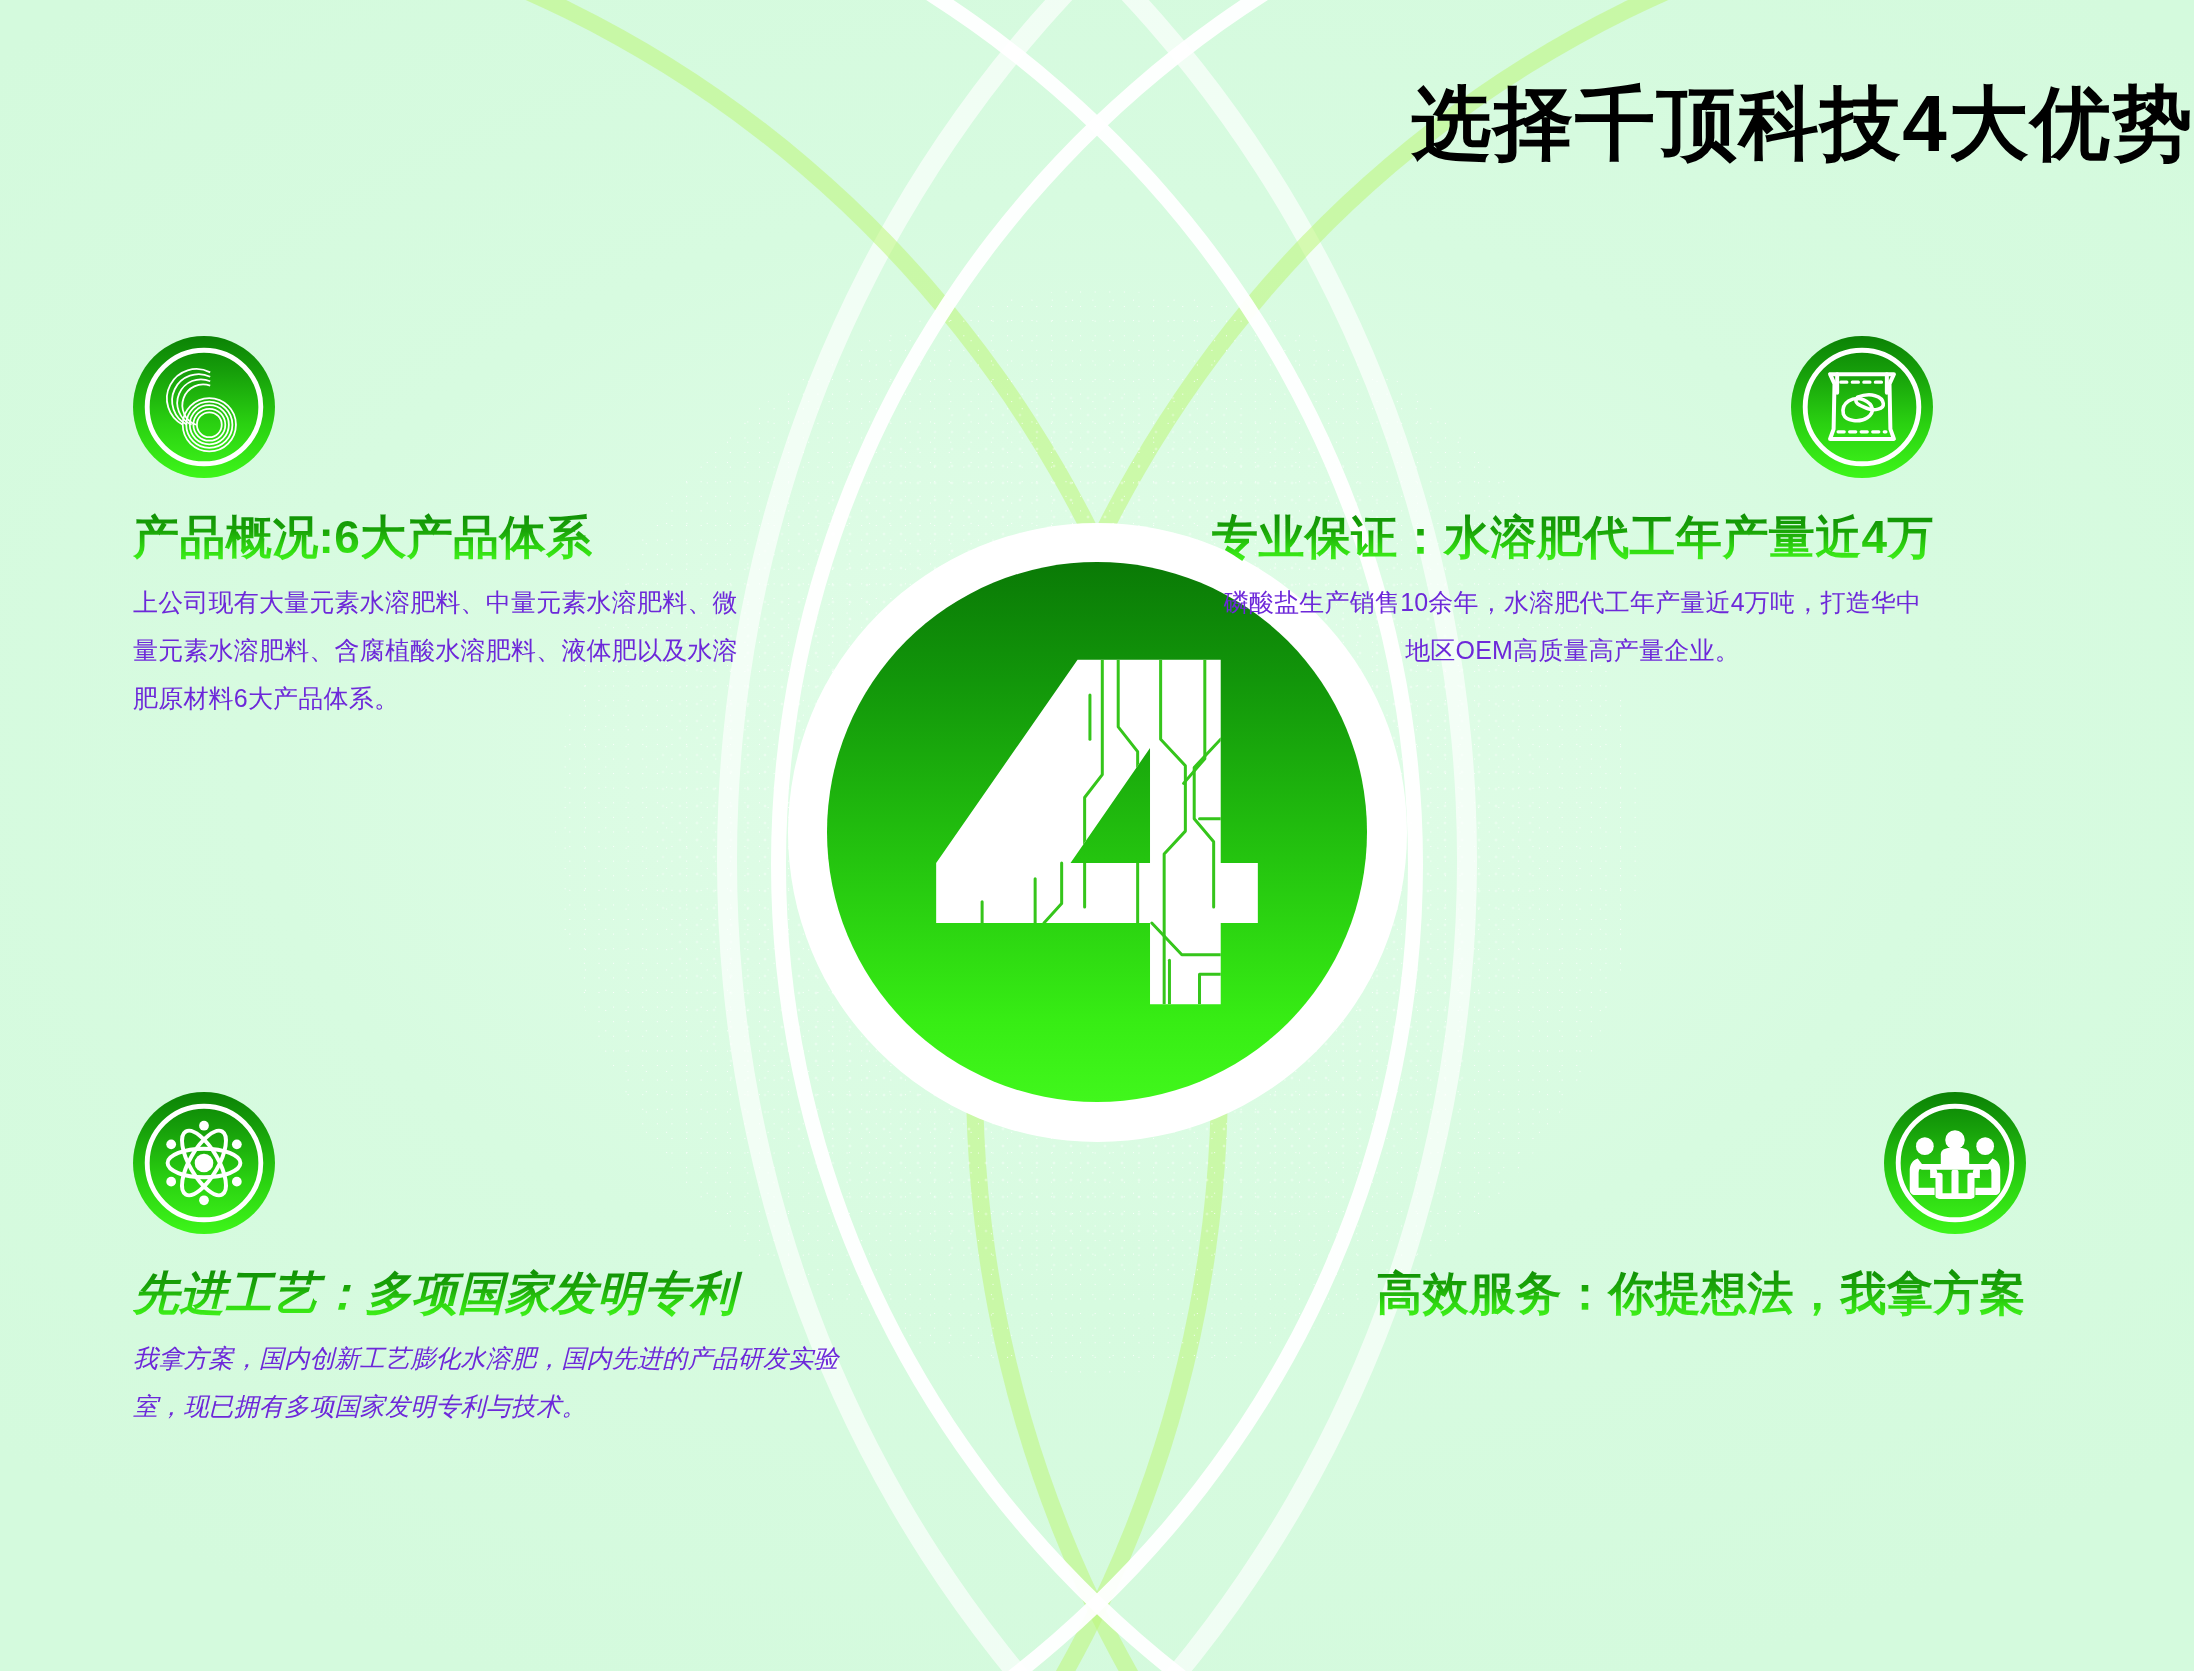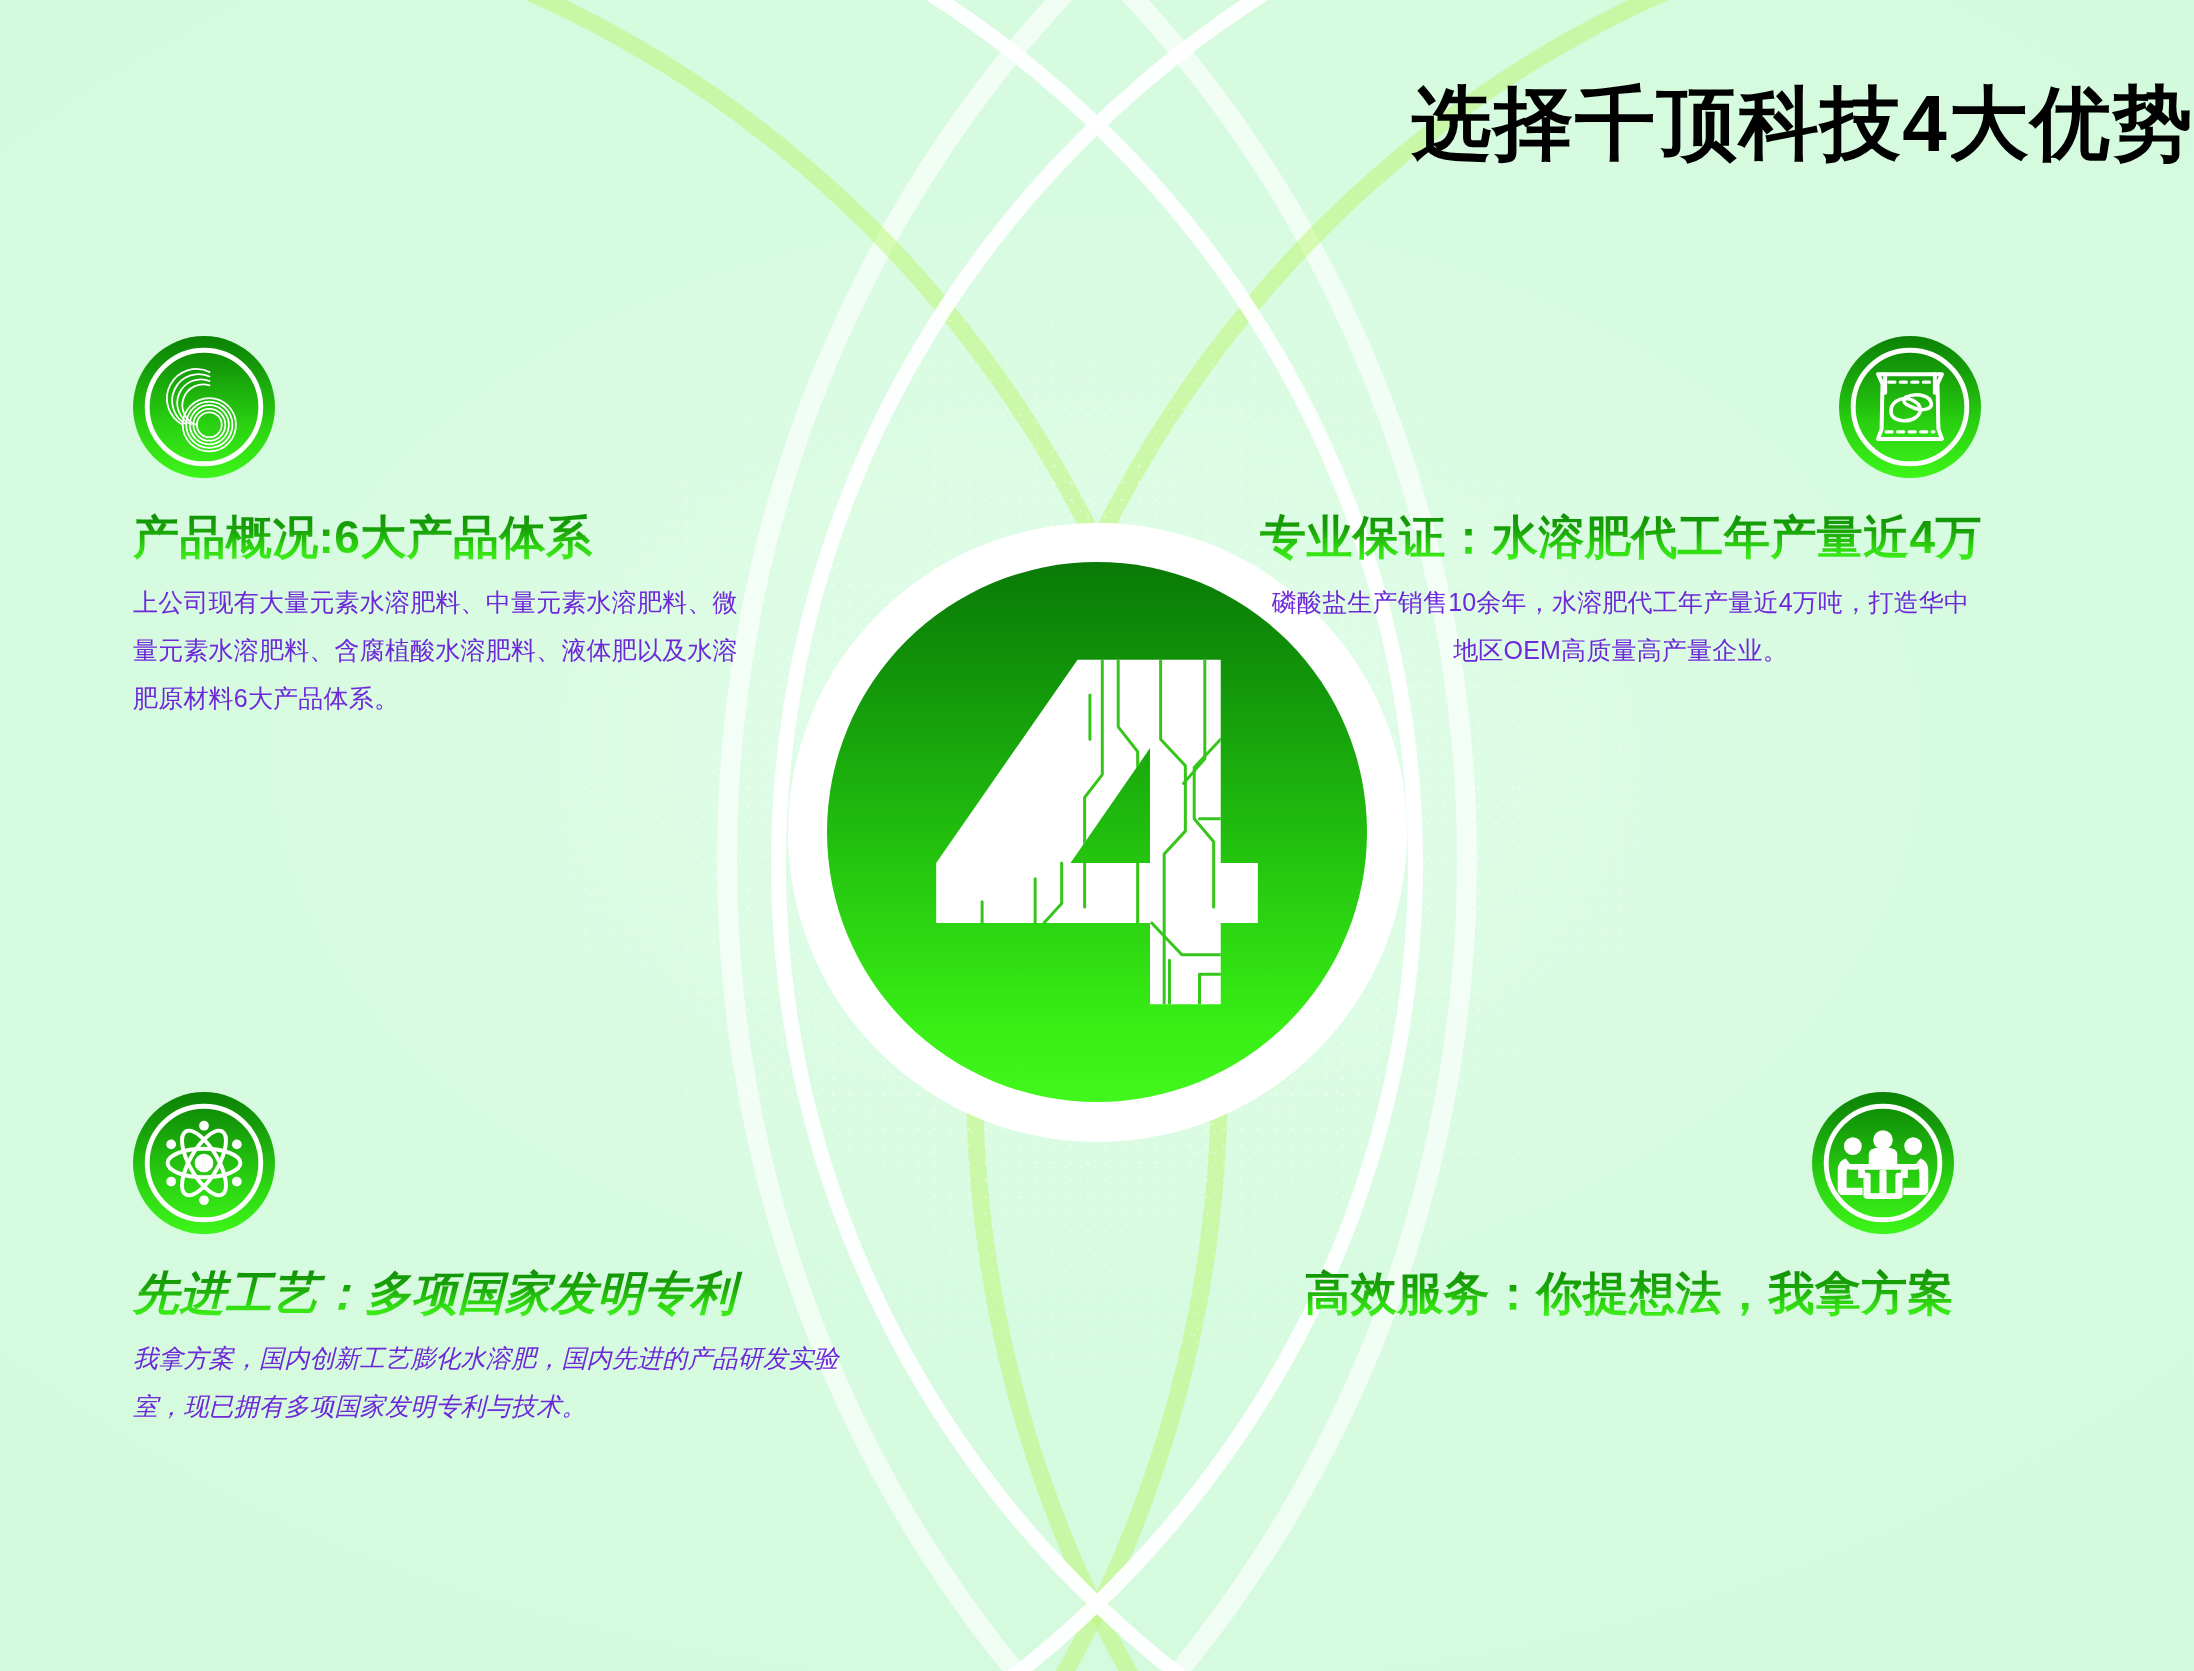--- a/index.html
+++ b/index.html
@@ -89,23 +89,23 @@
      position:absolute;left:119px;top:119px;width:540px;height:540px;border-radius:50%;
      background:linear-gradient(180deg,#0a7a06 0%,#12960a 22%,#24c40f 55%,#37ed14 85%,#41f71c 100%);
      display:flex;align-items:center;justify-content:center;
      box-shadow:0 0 0 0 rgba(0,0,0,0);
   }
   .hub-four{width:336px;height:380px;}
 
   
   .card{position:absolute;width:606px;}
   .card.tl{left:133px;top:336px;}
-  .card.tr{left:1212px;top:336px;width:721px;margin-left:48px;}
+  .card.tr{left:1212px;top:336px;width:721px;}
   .card.bl{left:133px;top:1092px;width:734px;font-style:italic;}
-  .card.br{left:1237px;top:1092px;width:717px;}
+  .card.br{left:1309px;top:1092px;width:717px;}
 
   .badge{width:142px;height:142px;border-radius:50%;
      background:linear-gradient(180deg,#0b8205 0%,#169e0a 25%,#2ad111 62%,#3ef61a 100%);
      display:flex;align-items:center;justify-content:center;position:relative;}
   .badge svg{width:142px;height:142px;display:block;}
   .card.tr .badge, .card.br .badge{margin-left:auto;}
 
   .heading{
      font-size:46px;font-weight:700;line-height:1.1;margin:34px 0 15px 0;
      letter-spacing:0.4px;

